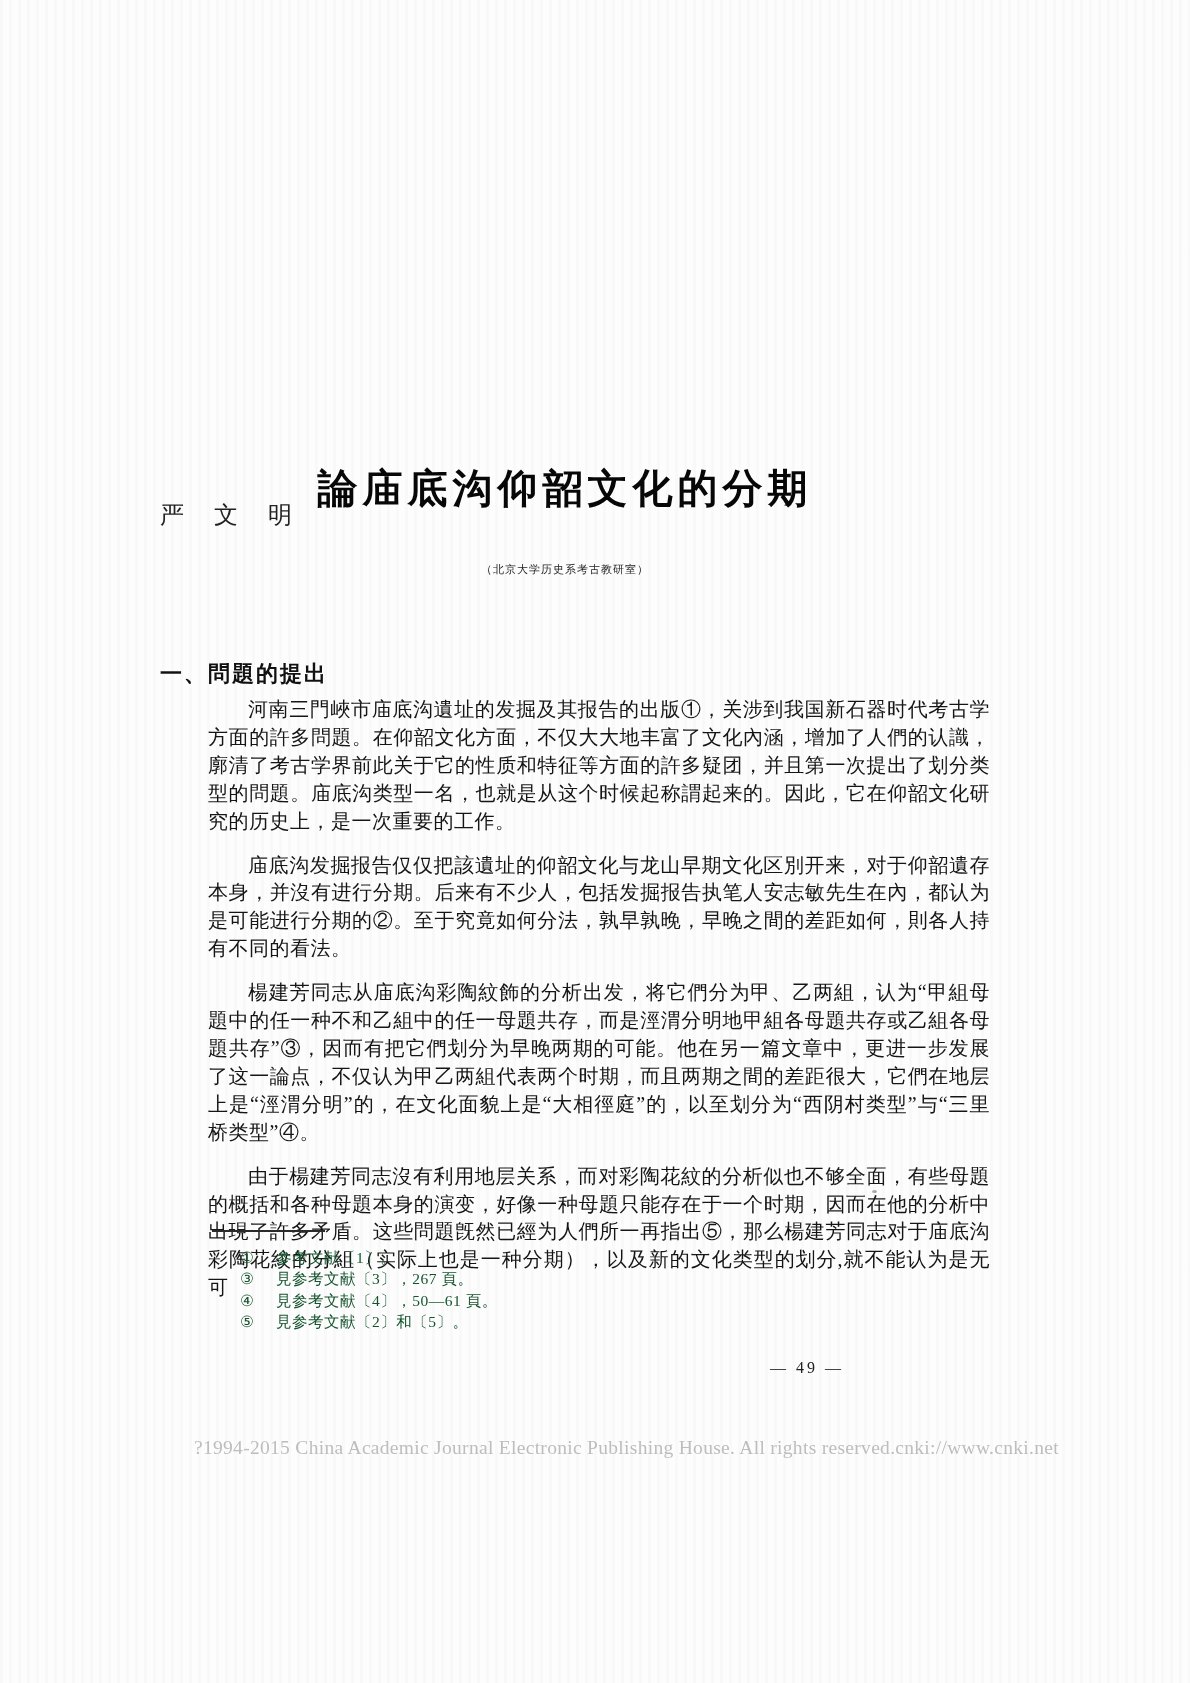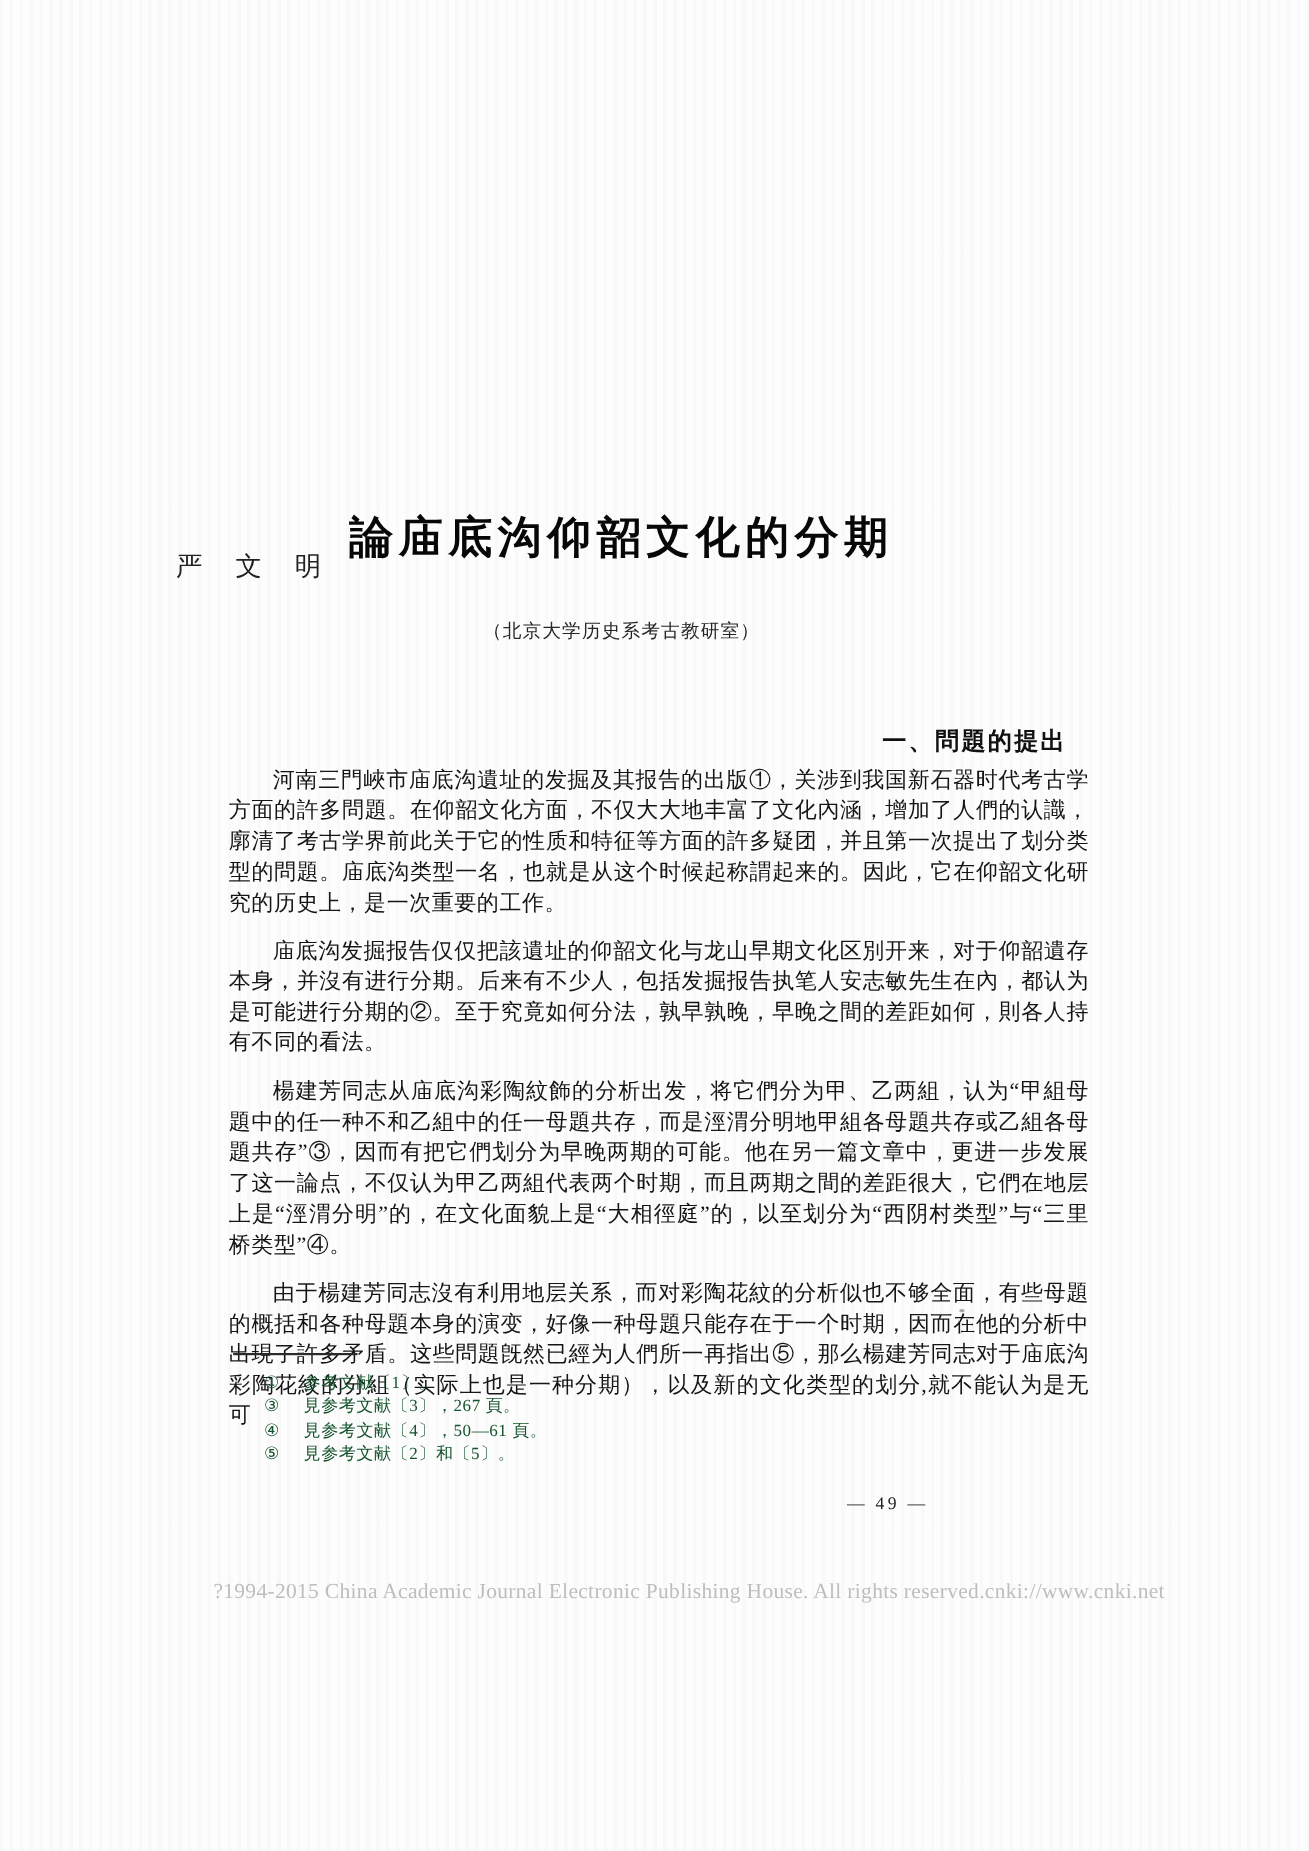--- a/index.html
+++ b/index.html
@@ -15,25 +15,25 @@
     text-align:center;
     font-family:Liberation Mono, monospace;
     font-weight:bold;font-size:40px;letter-spacing:5px;color:#070707;
   }
   .doc-author{
     position:absolute;left:160px;top:499px;width:810px;
     text-align:left;font-size:24px;letter-spacing:3px;color:#222;
   }
   .doc-affiliation{
     position:absolute;left:160px;top:562px;width:810px;
-    text-align:center;font-size:17px;letter-spacing:1px;color:#262626;
+    text-align:center;font-size:11px;letter-spacing:1px;color:#262626;
   }
   .section-heading{
     position:absolute;left:160px;top:641px;width:810px;
-    text-align:right;font-size:22px;letter-spacing:2px;color:#111;
+    text-align:left;font-size:22px;letter-spacing:2px;color:#111;
   }
   .body-text{
     position:absolute;left:192px;top:680px;width:814px;
     font-size:20px;line-height:27.9px;letter-spacing:0.5px;
     text-align:justify;color:#151515;
   }
   .body-text p{margin:16px;text-indent:2em;}
   .footnote-rule{
     position:absolute;left:212px;top:1230px;width:113px;height:2px;
     background:#2a2a2a;

